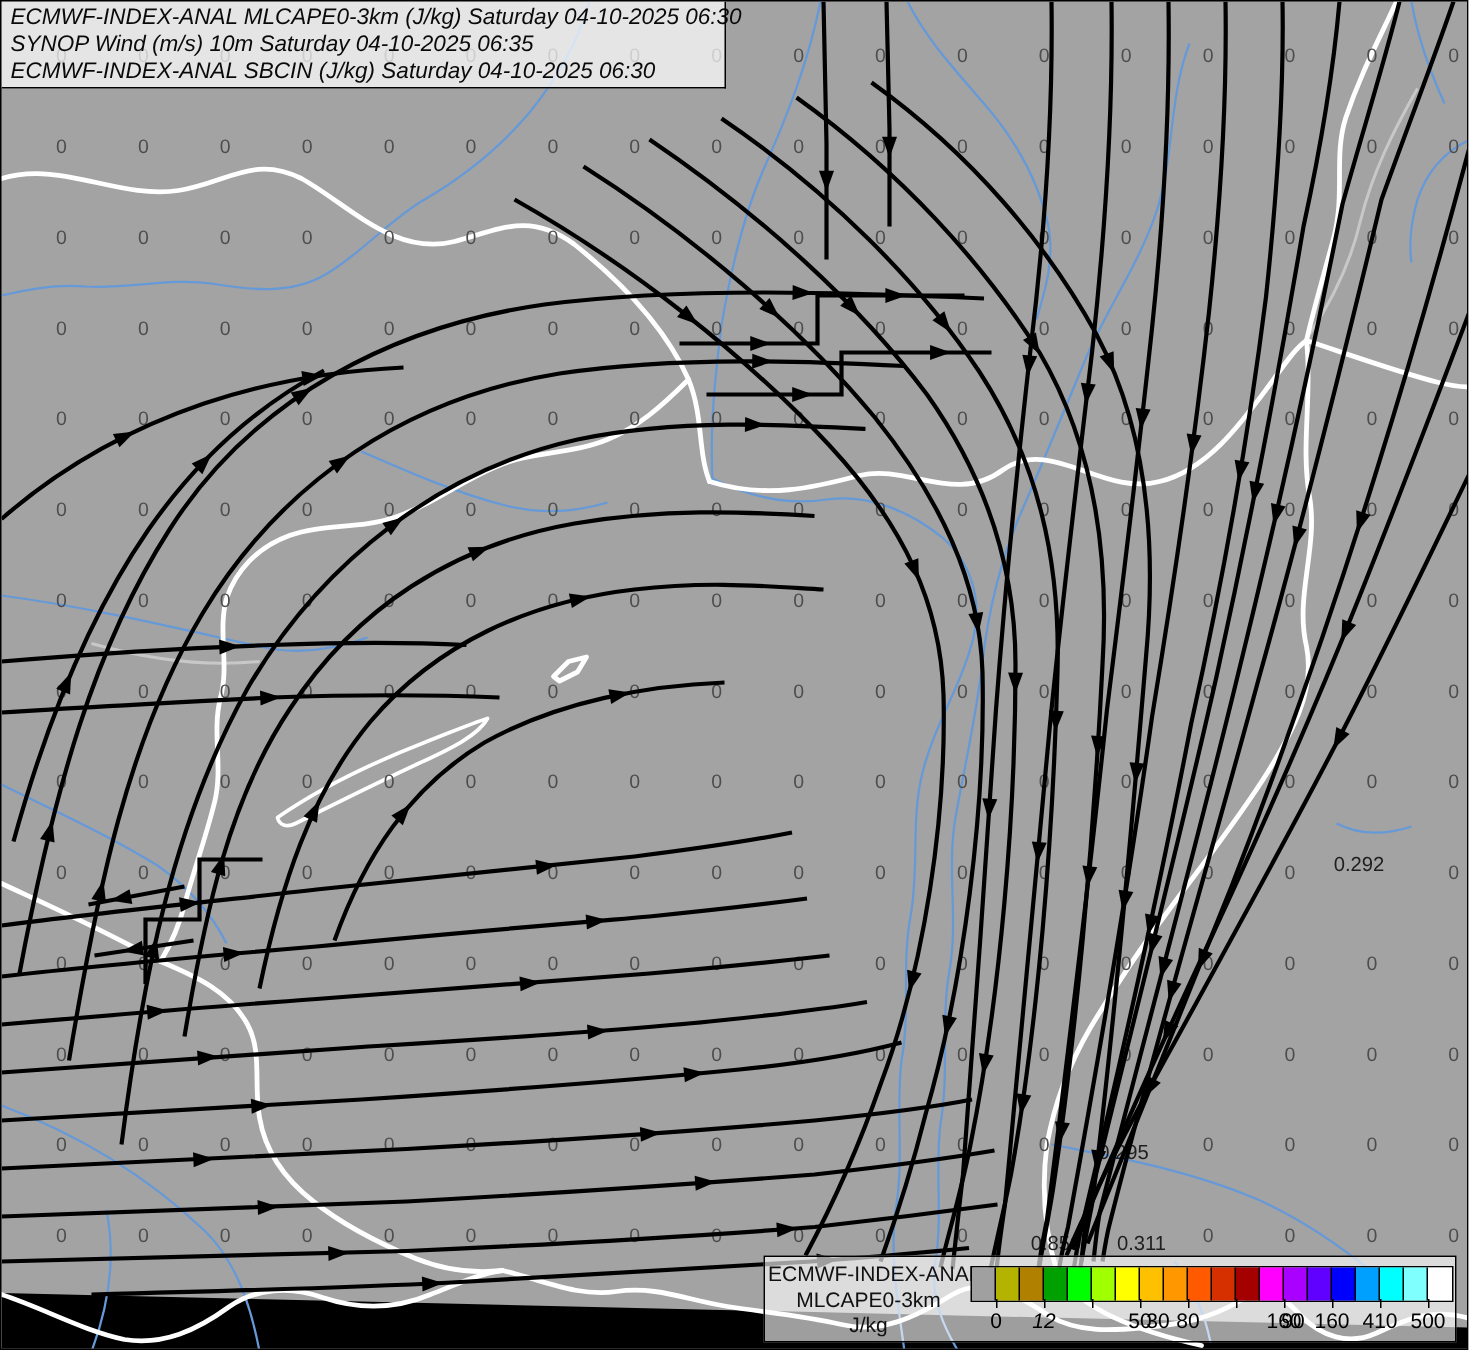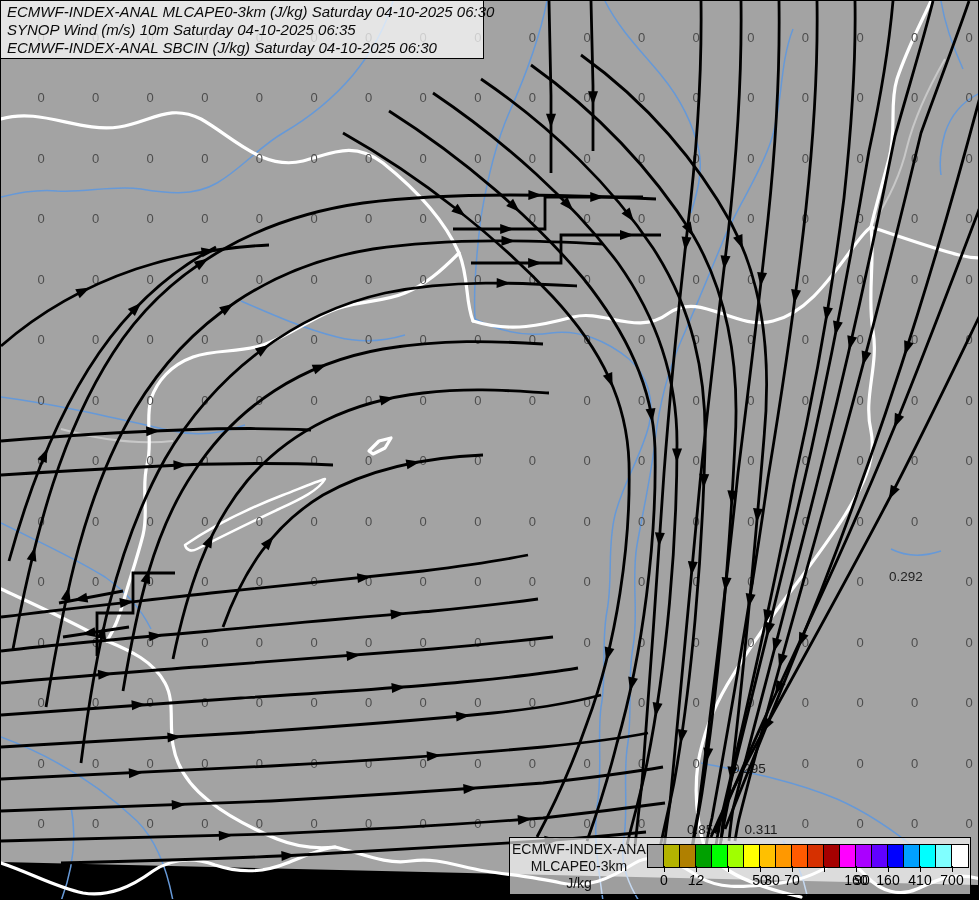--- a/index.html
+++ b/index.html
@@ -484,26 +484,26 @@
     <div class="legend-ticks" id="legend-ticks">
         <div class="tick-mark" style="left: 16px;"></div>
         <div class="tick-label" style="left: 16px;">0</div>
         <div class="tick-mark" style="left: 48px;"></div>
         <div class="tick-label" style="left: 48px; font-style: italic;">12</div>
         <div class="tick-mark" style="left: 80px;"></div>
         <div class="tick-label" style="left: 80px; margin-left: 44px;">30</div>
         <div class="tick-mark" style="left: 112px;"></div>
         <div class="tick-label" style="left: 112px;">50</div>
         <div class="tick-mark" style="left: 144px;"></div>
-        <div class="tick-label" style="left: 144px;">70</div>
+        <div class="tick-label" style="left: 144px;">80</div>
         <div class="tick-mark" style="left: 176px;"></div>
         <div class="tick-label" style="left: 185px; margin-left: 29px;">90</div>
         <div class="tick-mark" style="left: 208px;"></div>
         <div class="tick-label" style="left: 208px;">160</div>
         <div class="tick-mark" style="left: 240px;"></div>
         <div class="tick-label" style="left: 240px;">160</div>
         <div class="tick-mark" style="left: 272px;"></div>
         <div class="tick-label" style="left: 272px;">410</div>
         <div class="tick-mark" style="left: 304px;"></div>
-        <div class="tick-label" style="left: 304px;">700</div>
+        <div class="tick-label" style="left: 304px;">500</div>
       </div>
   </div>
 </div>
 
 </body></html>

